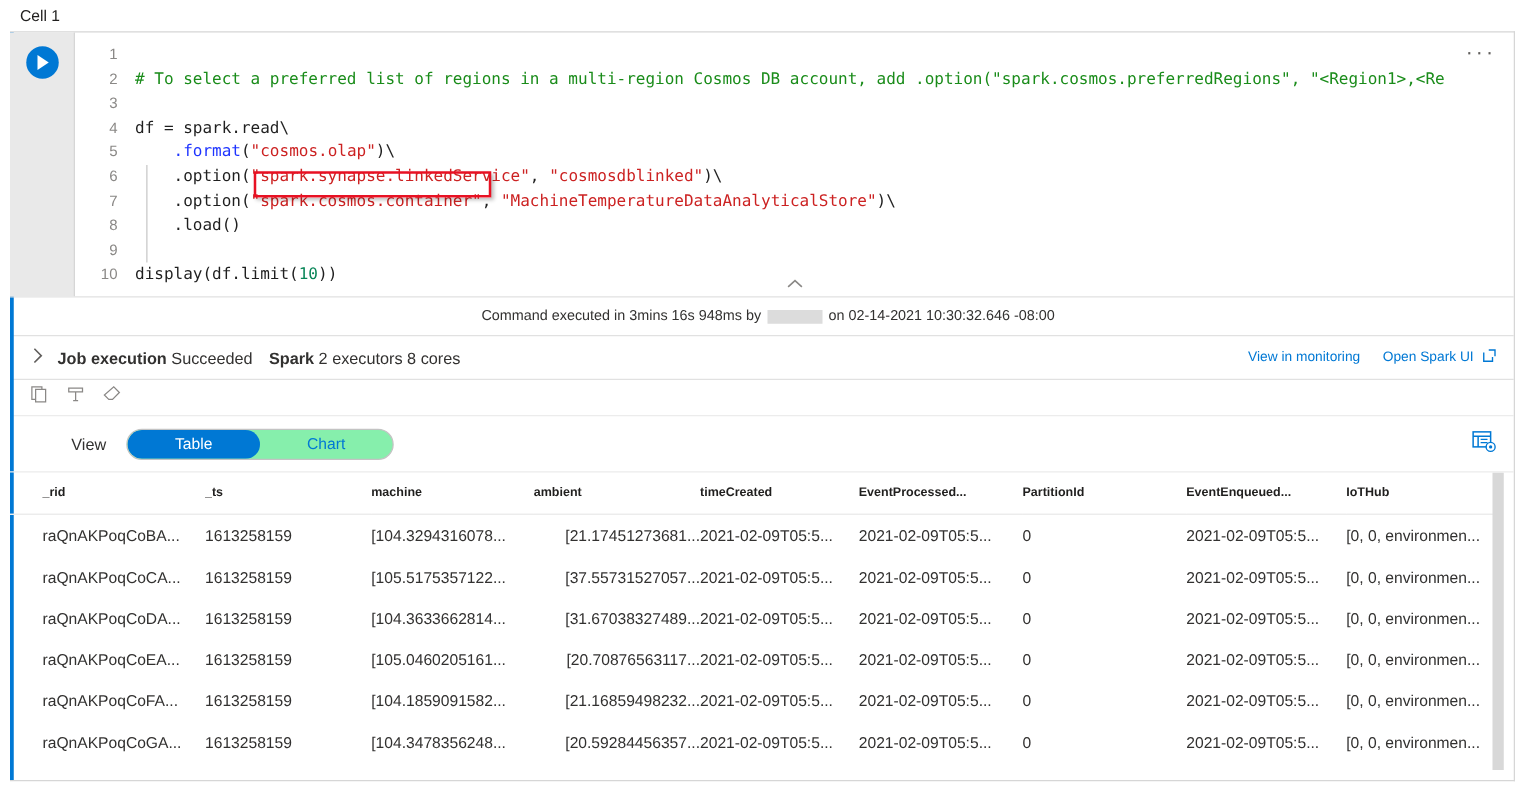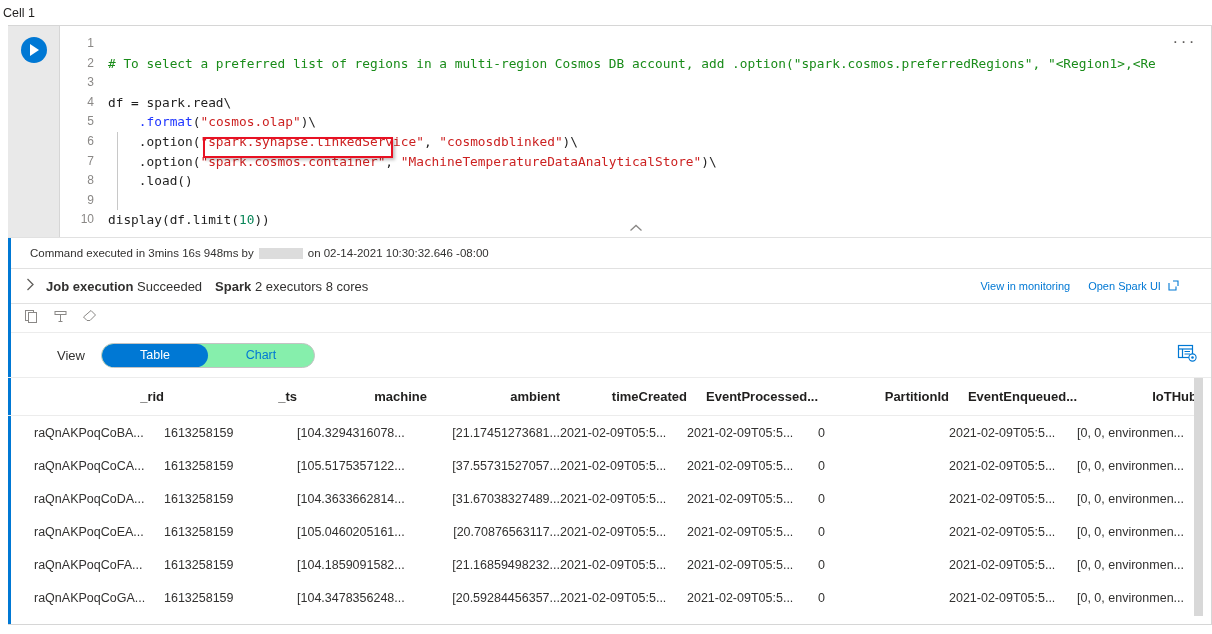--- a/index.html
+++ b/index.html
@@ -13,21 +13,21 @@
     width: 1212px;
     height: 634px;
     overflow: hidden;
     position: relative;
   }
 
   
   .cell-label {
     font-size: 12.5px;
     color: #201f1e;
-    padding: 6px 0 5px 3px;
+    padding: 6px 0 5px 16px;
     line-height: 14px;
   }
 
   
   .cell {
     position: relative;
     margin-left: 8px;
     border: 1px solid #d6d6d6;
     border-left: none;
     background: #ffffff;
@@ -148,41 +148,42 @@
     line-height: 11px;
   }
 
   
   .status-strip {
     height: 30px;
     line-height: 30px;
     border-bottom: 1px solid #e1e1e1;
     font-size: 11.5px;
     color: #323130;
-    padding-left: 22px;
+    padding-left: 10px;
     display: flex;
     align-items: center;
     white-space: nowrap;
+    justify-content: center;
   }
   .redaction {
     display: inline-block;
     width: 44px;
     height: 11px;
     background: #dcdcdc;
     margin: 0 5px;
     vertical-align: middle;
   }
 
   .job-strip {
     height: 34px;
     border-bottom: 1px solid #e1e1e1;
     display: flex;
     align-items: center;
     padding-left: 18px;
-    padding-right: 32px;
+    padding-right: 14px;
     font-size: 13px;
     color: #323130;
   }
   .job-chevron {
     color: #605e5c;
     font-size: 13px;
     margin-right: 11px;
     cursor: pointer;
   }
   .b { font-weight: bold; }
@@ -264,22 +265,22 @@
     border-top: 1px solid #ececec;
     height: 238px;
     overflow: hidden;
   }
   table.grid {
     border-collapse: collapse;
     width: 1180px;
     table-layout: fixed;
   }
   table.grid th {
-    text-align: right;
-    font-size: 13px;
+    text-align: left;
+    font-size: 10px;
     font-weight: bold;
     color: #201f1e;
     padding: 11px 0 11px 0;
     border-bottom: 1px solid #ececec;
     white-space: nowrap;
     overflow: hidden;
   }
   table.grid td {
     font-size: 12.5px;
     color: #323130;

